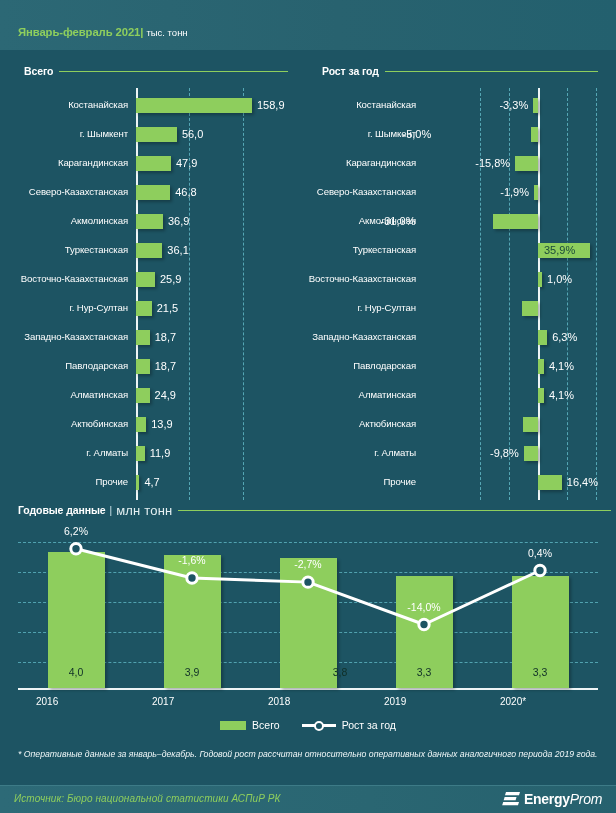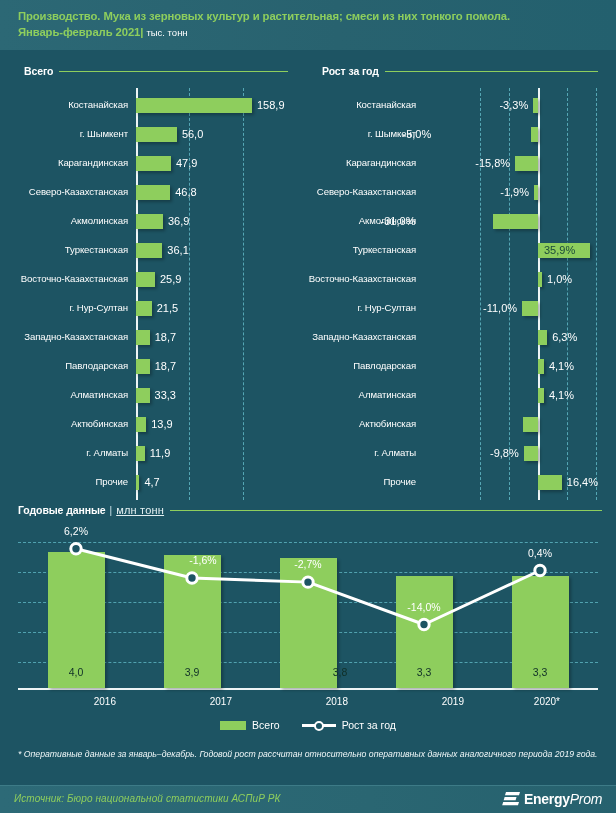--- a/index.html
+++ b/index.html
@@ -57,24 +57,23 @@
     font-weight: bold;
     color: #ffffff;
     letter-spacing: -0.1px;
   }
   .section-head .sh-sep {
     font-size: 10px;
     color: #cfe6ea;
     margin: 0 4px;
   }
   .section-head .sh-unit {
-    font-size: 11px;
+    font-size: 13px;
     color: #e4f0f2;
     letter-spacing: 0.2px;
-    text-decoration: underline;
   }
   .section-head .sh-rule {
     height: 1px;
     background: #8ece5d;
     margin-left: 6px;
     flex: 0 0 auto;
   }
 
   
   .panel { position: absolute; }
@@ -159,21 +158,21 @@
     position: absolute;
     width: 70px;
     text-align: center;
     font-size: 10.5px;
     color: #ffffff;
     white-space: nowrap;
   }
   .xlabel {
     position: absolute;
     width: 80px;
-    text-align: right;
+    text-align: left;
     font-size: 10px;
     color: #ffffff;
   }
   #combo-baseline {
     position: absolute;
     left: 18px; top: 168px;
     width: 580px; height: 2px;
     background: #eef5f6;
   }
 
@@ -257,21 +256,21 @@
     letter-spacing: -0.3px;
   }
   #logo-text b { font-weight: bold; }
   #logo-text i { font-style: italic; font-weight: normal; }
 </style>
 </head>
 <body>
 
 <div id="header">
   <div id="header-title">
-    <span>Производство. Мука из зерновых культур и растительная; смеси из них тонкого помола.</span><br>
+    <br>
     <span>Январь-февраль 2021</span><span id="header-divider">|</span>
     <span id="header-unit">тыс. тонн</span>
   </div>
 </div>
 
 <div class="section-head" id="left-head" style="left:24px; top:64px; width:268px;">
   <span class="sh-title">Всего</span>
   <span class="sh-rule" id="left-rule" style="width: 228.578px;"></span>
 </div>
 
@@ -330,21 +329,21 @@
       <div class="bar-value" style="left: 154.651px;">18,7</div>
     </div>
     <div class="row" style="top: 265px; width: 308px;">
       <div class="row-label" style="left: 0px; width: 128px;">Павлодарская</div>
       <div class="bar" style="left: 136px; width: 13.6514px;"></div>
       <div class="bar-value" style="left: 154.651px;">18,7</div>
     </div>
     <div class="row" style="top: 294px; width: 308px;">
       <div class="row-label" style="left: 0px; width: 128px;">Алматинская</div>
       <div class="bar" style="left: 136px; width: 13.5784px;"></div>
-      <div class="bar-value" style="left: 154.578px;">33,3</div>
+      <div class="bar-value" style="left: 154.578px;">24,9</div>
     </div>
     <div class="row" style="top: 323px; width: 308px;">
       <div class="row-label" style="left: 0px; width: 128px;">Актюбинская</div>
       <div class="bar" style="left: 136px; width: 10.1473px;"></div>
       <div class="bar-value" style="left: 151.147px;">13,9</div>
     </div>
     <div class="row" style="top: 352px; width: 308px;">
       <div class="row-label" style="left: 0px; width: 128px;">г. Алматы</div>
       <div class="bar" style="left: 136px; width: 8.68722px;"></div>
       <div class="bar-value" style="left: 149.687px;">11,9</div>
@@ -393,21 +392,20 @@
       <div class="bar-value inside" style="left: 236px;">35,9%</div>
     </div>
     <div class="row" style="top: 178px; width: 308px;">
       <div class="row-label" style="left: 0px; width: 108px;">Восточно-Казахстанская</div>
       <div class="bar" style="left: 230px; width: 4px;"></div>
       <div class="bar-value" style="left: 239px;">1,0%</div>
     </div>
     <div class="row" style="top: 207px; width: 308px;">
       <div class="row-label" style="left: 0px; width: 108px;">г. Нур-Султан</div>
       <div class="bar" style="left: 214.05px; width: 15.95px;"></div>
-      <div class="bar-value" style="left: 0px; width: 209.05px; text-align: right;">-11,0%</div>
     </div>
     <div class="row" style="top: 236px; width: 308px;">
       <div class="row-label" style="left: 0px; width: 108px;">Западно-Казахстанская</div>
       <div class="bar" style="left: 230px; width: 9.135px;"></div>
       <div class="bar-value" style="left: 244.135px;">6,3%</div>
     </div>
     <div class="row" style="top: 265px; width: 308px;">
       <div class="row-label" style="left: 0px; width: 108px;">Павлодарская</div>
       <div class="bar" style="left: 230px; width: 5.945px;"></div>
       <div class="bar-value" style="left: 240.945px;">4,1%</div>
@@ -454,31 +452,31 @@
     <div class="cbar-value" style="left: 163.5px; top: 146px;">3,9</div>
     <div class="xlabel" style="left: 152px; top: 176px;">2017</div>
     <div class="cbar" style="left: 279.5px; top: 38.4545px; height: 129.545px;"></div>
     <div class="cbar-value" style="left: 279.5px; top: 146px; margin-left: 32px;">3,8</div>
     <div class="xlabel" style="left: 268px; top: 176px;">2018</div>
     <div class="cbar" style="left: 395.5px; top: 55.5px; height: 112.5px;"></div>
     <div class="cbar-value" style="left: 395.5px; top: 146px;">3,3</div>
     <div class="xlabel" style="left: 384px; top: 176px;">2019</div>
     <div class="cbar" style="left: 511.5px; top: 55.5px; height: 112.5px;"></div>
     <div class="cbar-value" style="left: 511.5px; top: 146px;">3,3</div>
-    <div class="xlabel" style="left: 480px; top: 176px;">2020*</div>
+    <div class="xlabel" style="left: 500px; top: 176px;">2020*</div>
     <svg width="616" height="190" style="position: absolute; left: 0px; top: 0px;">
       <polyline points="76,28.75 192,58 308,62.125 424,104.5 540,50.5" fill="none" stroke="#ffffff" stroke-width="3" stroke-linejoin="round"></polyline>
       <circle cx="76" cy="28.75" r="5.2" fill="#1d5463" stroke="#ffffff" stroke-width="3"></circle>
       <circle cx="192" cy="58" r="5.2" fill="#1d5463" stroke="#ffffff" stroke-width="3"></circle>
       <circle cx="308" cy="62.125" r="5.2" fill="#1d5463" stroke="#ffffff" stroke-width="3"></circle>
       <circle cx="424" cy="104.5" r="5.2" fill="#1d5463" stroke="#ffffff" stroke-width="3"></circle>
       <circle cx="540" cy="50.5" r="5.2" fill="#1d5463" stroke="#ffffff" stroke-width="3"></circle>
     </svg>
     <div class="pct-label" style="left: 41px; top: 4.75px;">6,2%</div>
-    <div class="pct-label" style="left: 168px; top: 34px;">-1,6%</div>
+    <div class="pct-label" style="left: 157px; top: 34px;">-1,6%</div>
     <div class="pct-label" style="left: 273px; top: 38.125px;">-2,7%</div>
     <div class="pct-label" style="left: 389px; top: 80.5px;">-14,0%</div>
     <div class="pct-label" style="left: 505px; top: 26.5px;">0,4%</div>
   </div>
 
 <div id="legend">
   <div class="legend-item">
     <span class="legend-swatch"></span>
     <span>Всего</span>
   </div>

